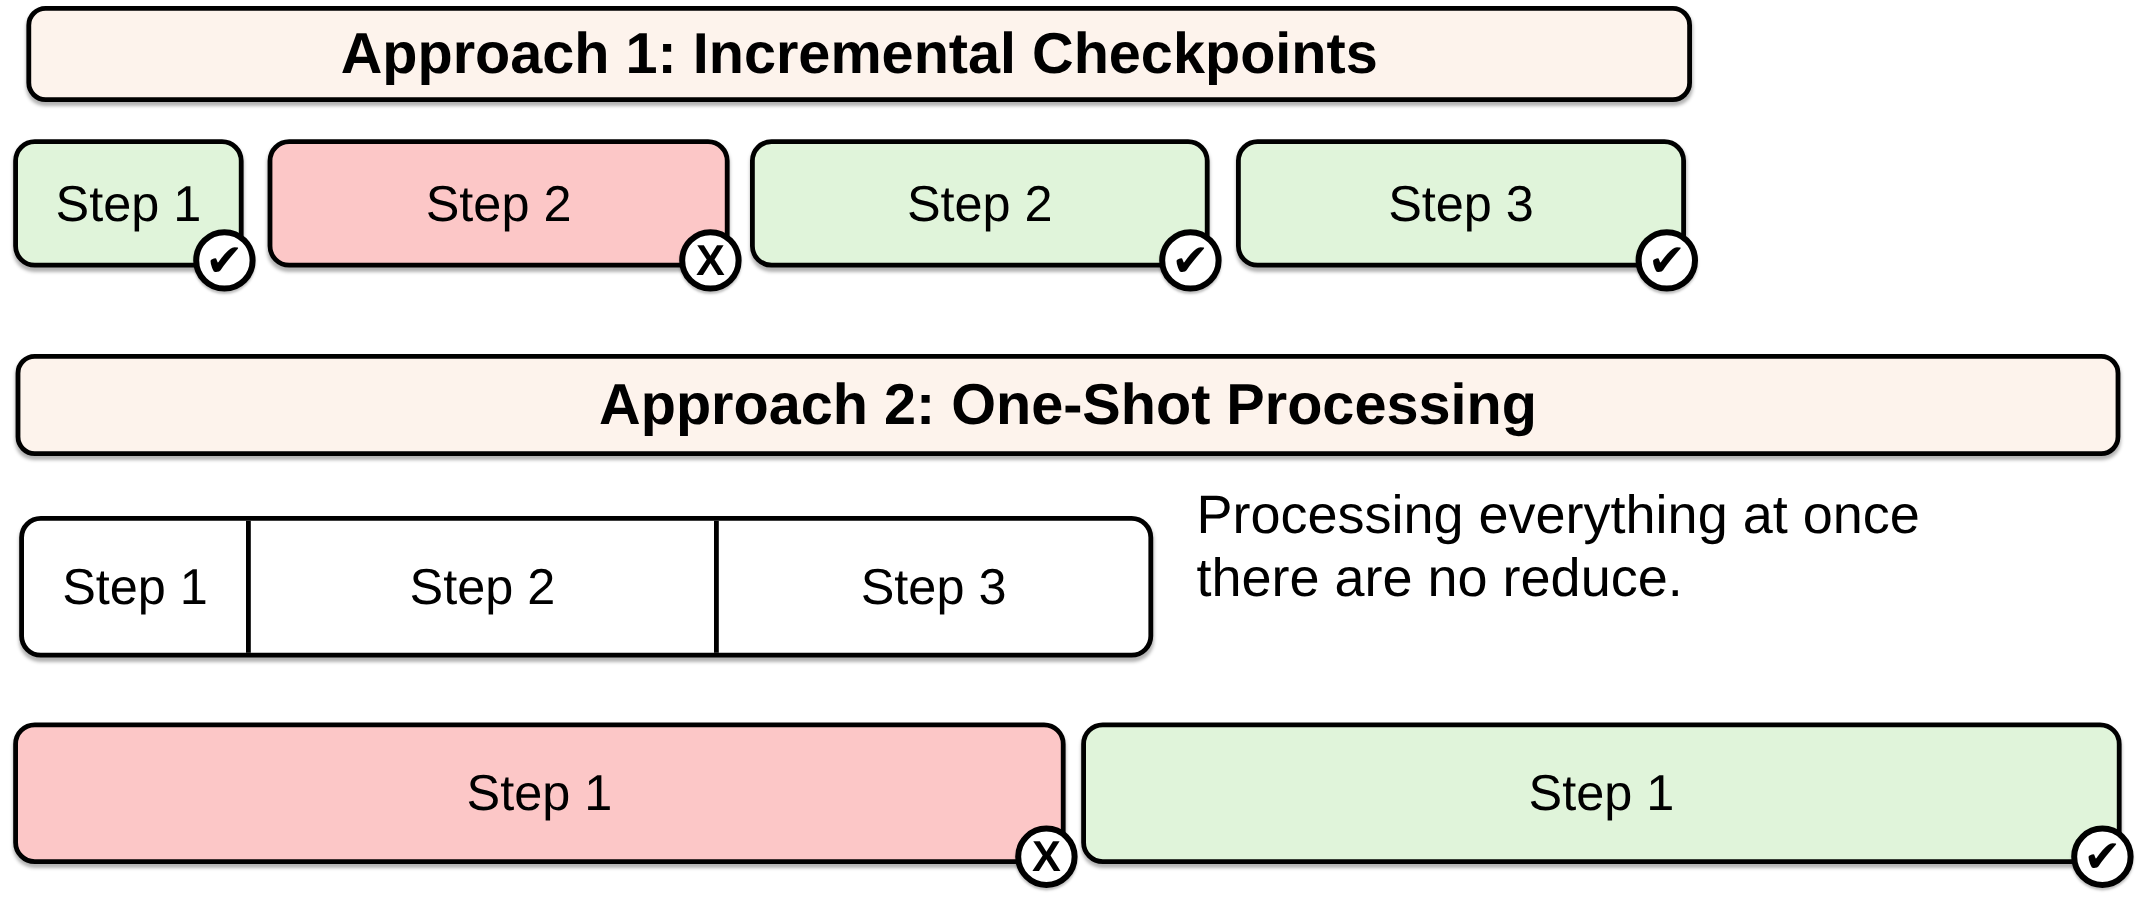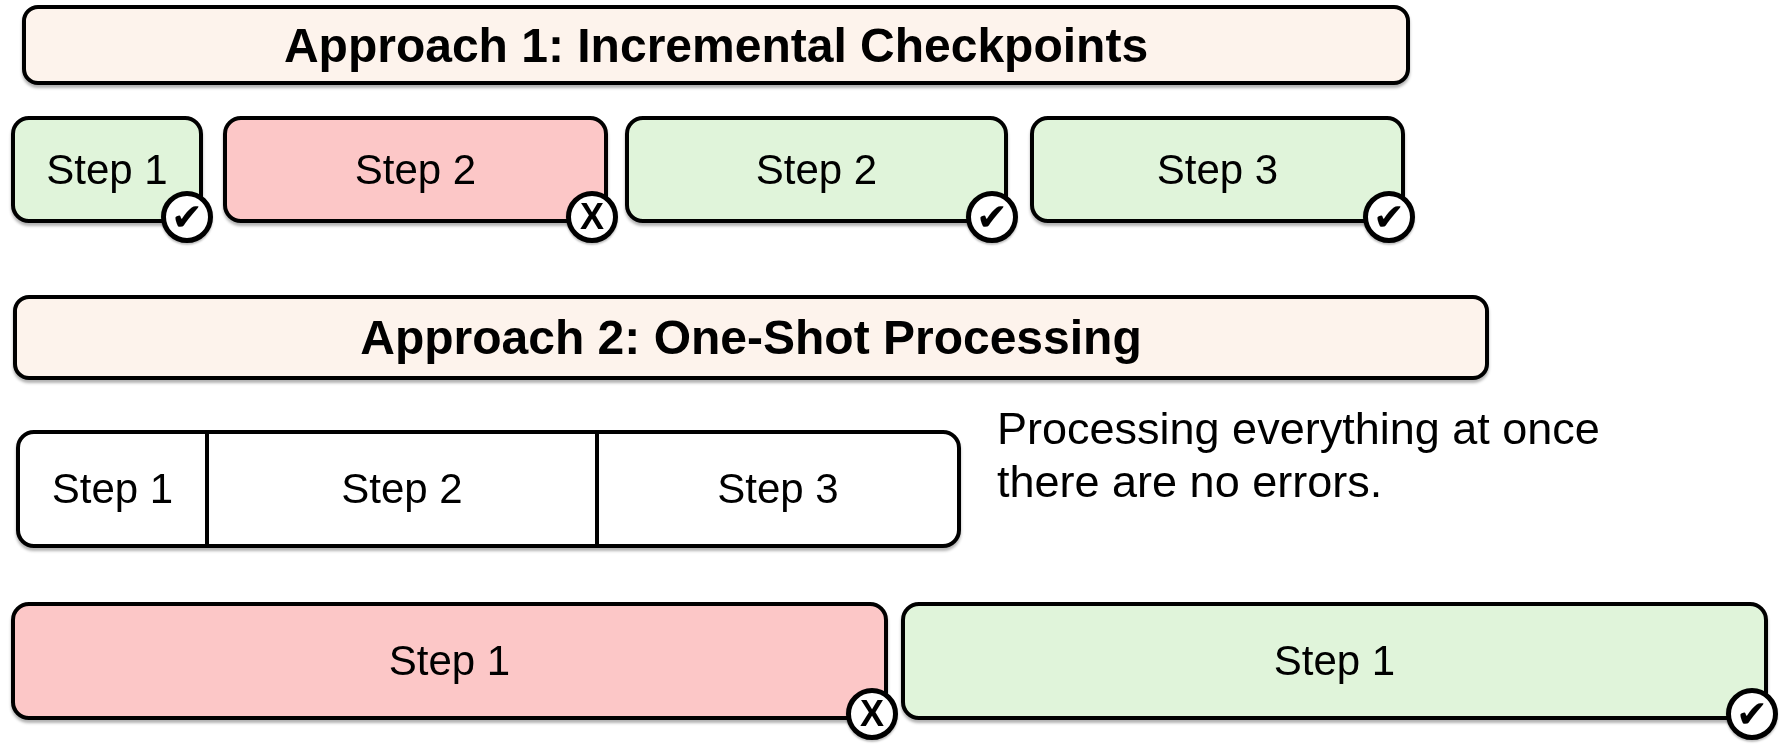--- a/index.html
+++ b/index.html
@@ -114,33 +114,33 @@
   <div class="box step success" style="left:625px; top:116px; width:383px; height:107px;">
     <span class="lbl">Step 2</span>
     <span class="badge check">✔</span>
   </div>
 
   <div class="box step success" style="left:1030px; top:116px; width:375px; height:107px;">
     <span class="lbl">Step 3</span>
     <span class="badge check">✔</span>
   </div>
 
-  <div class="box header" style="left:13px; top:295px; width:1476px; height:85px;">
+  <div class="box header" style="left:13px; top:295px; width:1754px; height:85px;">
     <span class="lbl">Approach 2: One-Shot Processing</span>
   </div>
 
   <div class="pipeline">
     <div class="seg seg1">Step 1</div>
     <div class="seg seg2">Step 2</div>
     <div class="seg seg3">Step 3</div>
   </div>
 
   <div class="note">
     <div>Processing everything at once</div>
-    <div>there are no errors.</div>
+    <div>there are no reduce.</div>
   </div>
 
   <div class="box step error" style="left:11px; top:602px; width:877px; height:118px;">
     <span class="lbl">Step 1</span>
     <span class="badge x">X</span>
   </div>
 
   <div class="box step success" style="left:901px; top:602px; width:867px; height:118px;">
     <span class="lbl">Step 1</span>
     <span class="badge check">✔</span>

